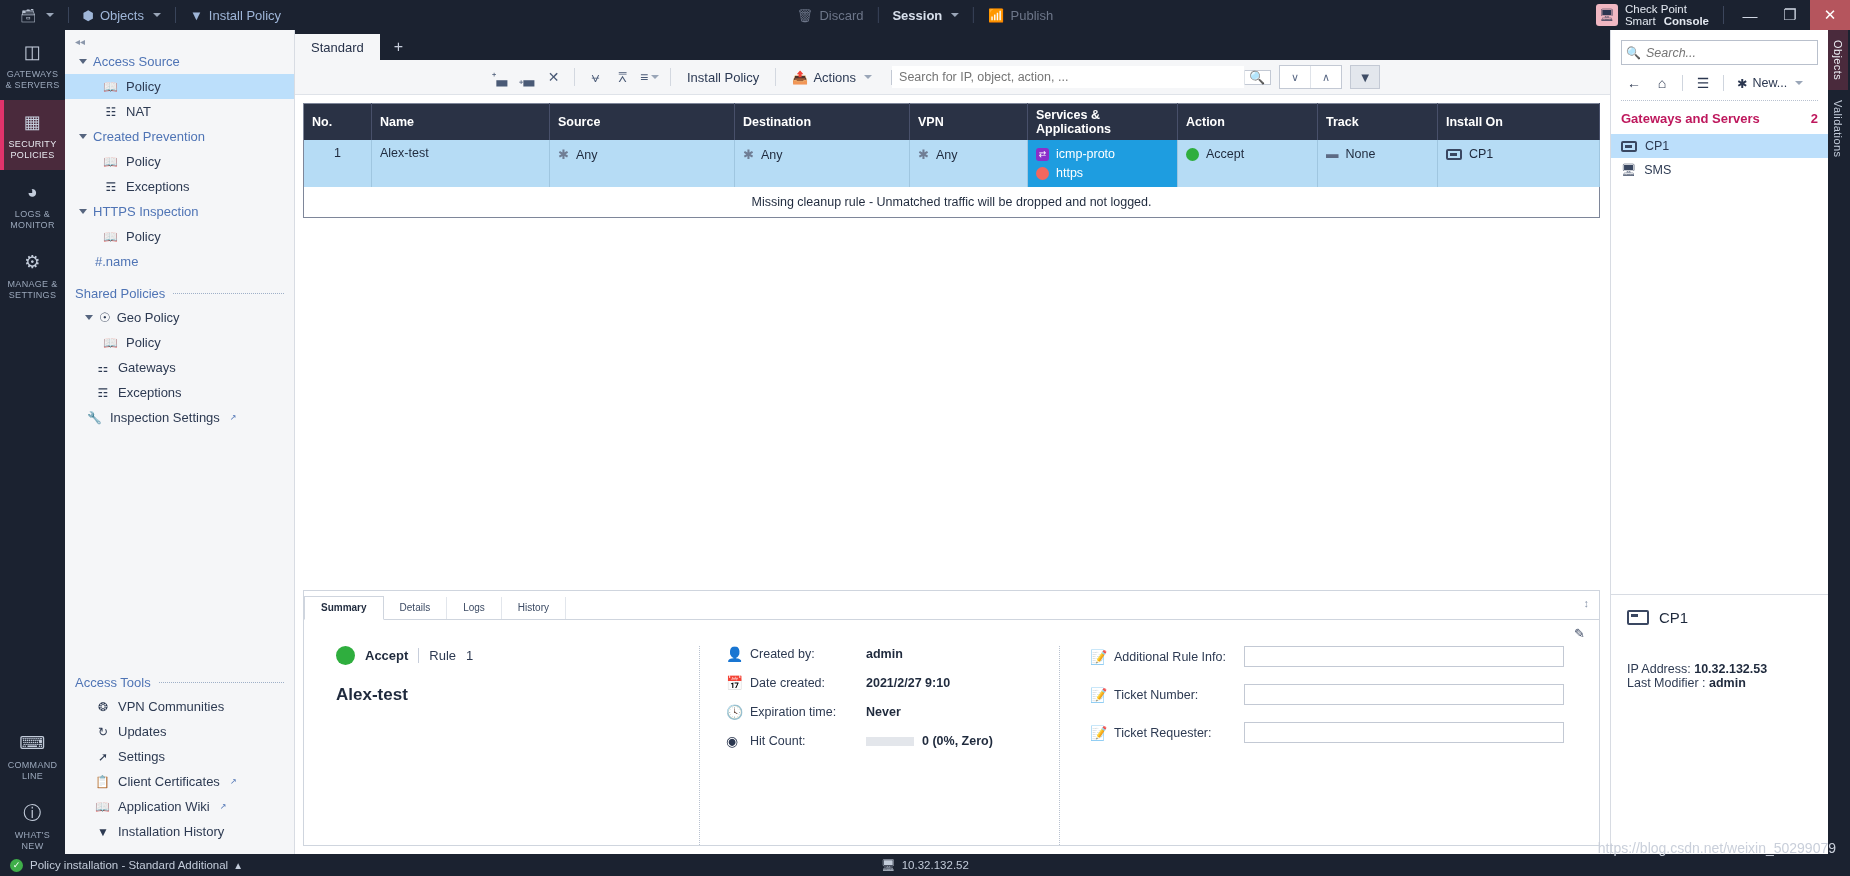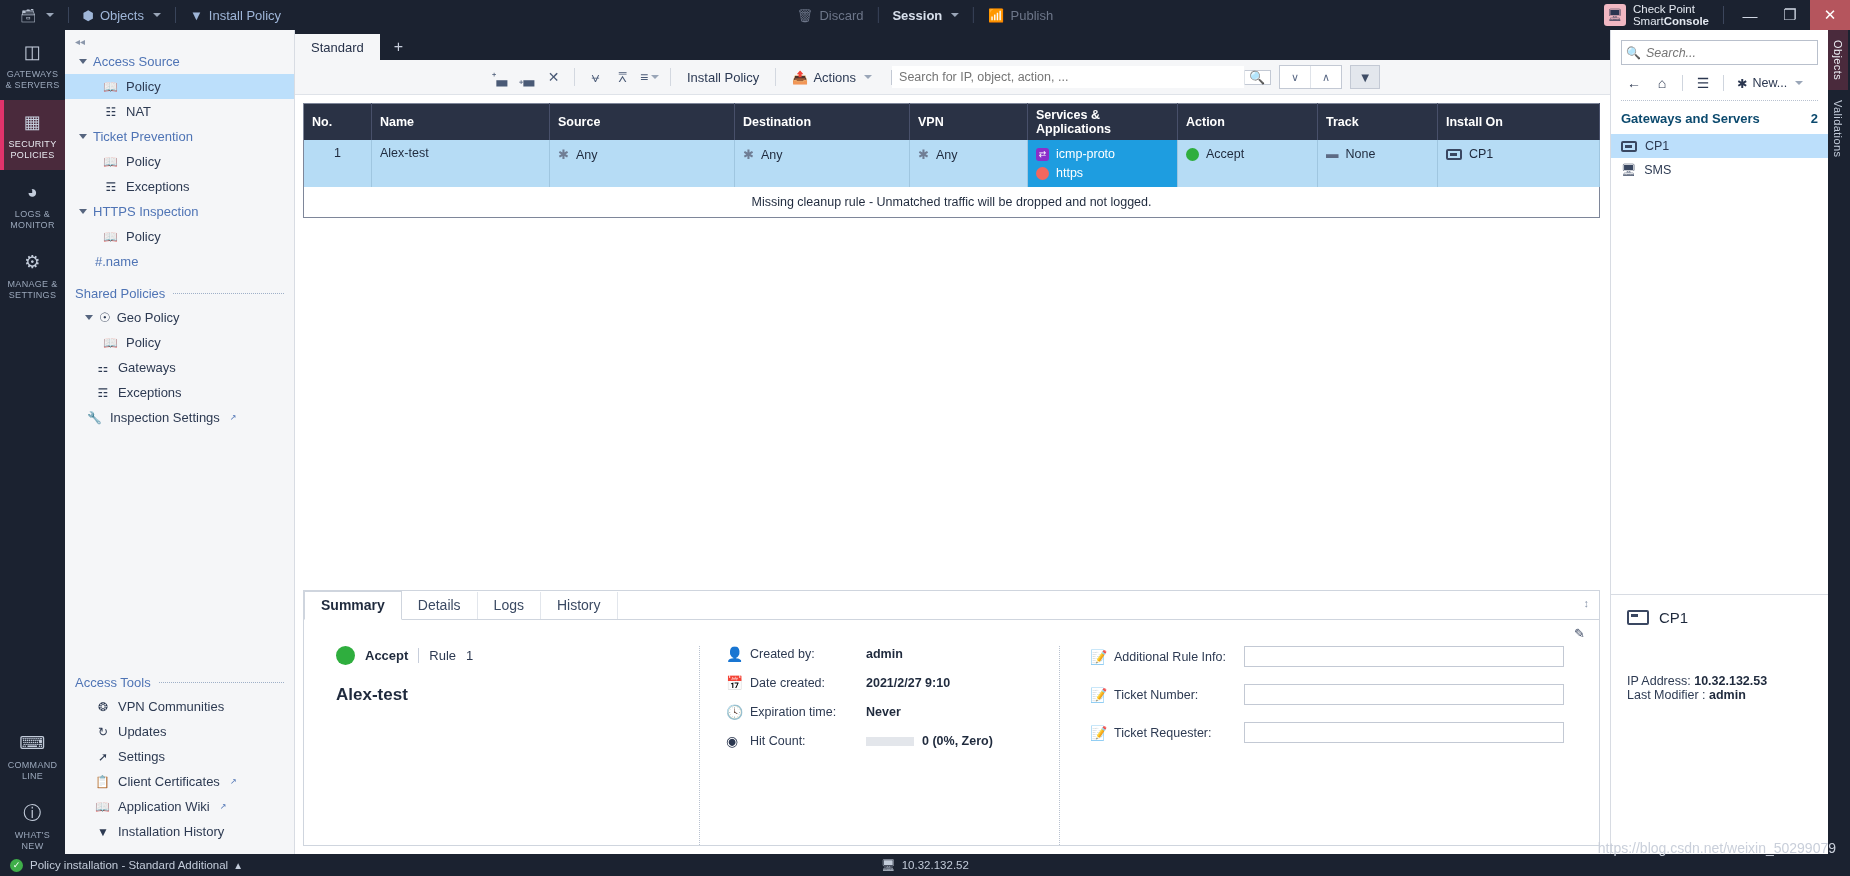--- a/index.html
+++ b/index.html
@@ -32,21 +32,21 @@
   }
   .tb-center .dim { color: #6d7689; }
   .tb-center .on { color: #d8e0ec; font-weight: bold; }
   .tb-right { position: absolute; right: 0; top: 0; height: 30px; display: flex; align-items: center; }
   .brand { display: flex; align-items: center; gap: 7px; padding-right: 14px; }
   .brand-logo {
     width: 22px; height: 22px; background: #f0b7c2; border-radius: 3px;
     display: flex; align-items: center; justify-content: center; font-size: 12px; color:#2b3550;
   }
   .brand-txt { line-height: 1.05; font-size: 11.5px; color: #e3e8f0; }
-  .brand-txt b { font-weight: bold; }
+  .brand-txt b { font-weight: bold; padding-left: 8px; }
   .win-sep { width:1px; height:18px; background:#3c465c; margin-right:6px;}
   .winbtn { width: 40px; height: 30px; display:flex;align-items:center;justify-content:center; color:#cfd6e2; font-size:15px; }
   .winbtn.close { background: #b5555d; color: #fff; }
 
   
   .rail {
     position: absolute; left: 0; top: 30px; width: 65px; height: 846px;
     background: #1b2230; color: #9aa7ba;
     display: flex; flex-direction: column; align-items: center;
   }
@@ -140,21 +140,21 @@
   .svc-sq { width:13px;height:13px;border-radius:3px;display:inline-flex;align-items:center;justify-content:center;color:#fff;font-size:9px;}
   .gw-ic { display:inline-block;width:16px;height:11px;border:2px solid #3a4761;border-radius:2px;position:relative;}
   .gw-ic::after{content:"";position:absolute;left:2px;top:2px;width:7px;height:3px;background:#3a4761;}
 
   
   .detail {
     position:absolute; left: 8px; right: 10px; bottom: 8px; top: 560px;
     border:1px solid #cfd5de; background:#fff;
   }
   .dtabs { height:29px; border-bottom:1px solid #cfd5de; display:flex; align-items:flex-end; background:#fff; position:relative;}
-  .dtab { padding: 5px 16px 6px; font-size:14px; color:#3b4a63; border-right:1px solid #e2e6ec;}
+  .dtab { padding: 5px 16px 6px; font-size:10px; color:#3b4a63; border-right:1px solid #e2e6ec;}
   .dtab.sel { font-weight:bold; color:#1f2a3d; border:1px solid #cfd5de; border-bottom:1px solid #fff; margin-bottom:-1px; background:#fff;}
   .dtab-grip { position:absolute; right:10px; top:6px; color:#8b97ab; font-size:11px; }
   .dbody { display:flex; padding: 26px 0 0 0; position:relative; height: calc(100% - 29px); }
   .dcol1 { width: 395px; padding-left: 32px; }
   .dcol2 { width: 360px; padding-left: 26px; border-left:1px dotted #b9c2d0; }
   .dcol3 { flex:1; padding-left: 30px; border-left:1px dotted #b9c2d0; }
   .action-line { display:flex; align-items:center; gap:10px; }
   .action-line .lbl { font-weight:bold; color:#1f2a3d; font-size:13px;}
   .action-line .vl { width:1px;height:15px;background:#c7cedb;}
   .action-line .rule { color:#2d3a52; font-size:13px;}
@@ -176,21 +176,21 @@
   
   .right { position:absolute; right: 22px; top: 30px; width: 218px; bottom: 22px; background:#fff; border-left:1px solid #d8dce3; }
   .r-search { margin: 10px 10px 0; height: 25px; border:1px solid #b9c0cc; display:flex; align-items:center; }
   .r-search .mag { width:24px; text-align:center; color:#2b3750; font-size:12px; }
   .r-search input { flex:1; border:0; outline:0; font-size:12.5px; color:#3a4660; font-style:italic; font-family:"Liberation Sans",sans-serif;}
   .r-tools { display:flex; align-items:center; gap:2px; padding: 7px 10px 6px; color:#2b3750; }
   .r-tools .tb { width:26px;height:22px;display:flex;align-items:center;justify-content:center;font-size:14px;}
   .r-tools .vl { width:1px;height:16px;background:#cfd5de;margin:0 5px;}
   .r-tools .newbtn { display:flex;align-items:center;gap:5px;font-size:12.5px;padding-left:6px;}
   .r-dotline { border-bottom:1px dotted #b9c2d0; margin: 0 10px 8px; }
-  .r-head { display:flex; align-items:center; padding: 2px 10px 8px; font-weight:bold; font-size:13px; color:#0c4a6e;gap:20px;}
+  .r-head { display:flex; align-items:center; padding: 2px 10px 8px; font-weight:bold; font-size:13px; color:#be185d;gap:20px;}
   .r-head .cnt { margin-left:auto; font-weight:bold;}
   .r-item { display:flex; align-items:center; gap:8px; padding: 5px 10px; font-size:12.5px; color:#2d3a52;}
   .r-item.sel { background:#bcdffb; }
   .r-detail { position:absolute; left:0; right:0; bottom:0; height: 260px; border-top:1px solid #d8dce3; padding: 14px 16px;}
   .r-detail .title { display:flex; align-items:center; gap:10px; font-size:15px; color:#1f2a3d;}
   .r-detail .line { margin-top: 0; font-size:12.5px; color:#2d3a52;}
   .r-detail .line b { color:#1f2a3d;}
 
   
   .vtabs { position:absolute; right:0; top:30px; width:22px; bottom:22px; background:#1b2230; }
@@ -310,21 +310,21 @@
     <div class="tree-leaf sel">
       <span class="ic">📖</span>
       <span>Policy</span>
     </div>
     <div class="tree-leaf">
       <span class="ic">☷</span>
       <span>NAT</span>
     </div>
 
     <div class="tree-group">
-      <span class="tri"></span><span>Ticket Prevention</span>
+      <span class="tri"></span><span>Created Prevention</span>
     </div>
     <div class="tree-leaf">
       <span class="ic">📖</span>
       <span>Policy</span>
     </div>
     <div class="tree-leaf">
       <span class="ic">☶</span>
       <span>Exceptions</span>
     </div>
 
@@ -606,21 +606,21 @@
     <div class="r-item">
       <span style="font-size:12px;color:#3a4761">🖥</span>
       <span>SMS</span>
     </div>
 
     <div class="r-detail">
       <div class="title">
         <span class="gw-ic" style="width:22px;height:15px"></span>
         <span>CP1</span>
       </div>
-      <div class="line" style="margin-top:48px">
+      <div class="line" style="margin-top:36px">
         <span>IP Address:</span>
         <b>10.32.132.53</b>
       </div>
       <div class="line">
         <span>Last Modifier :</span>
         <b>admin</b>
       </div>
     </div>
   </div>
 

